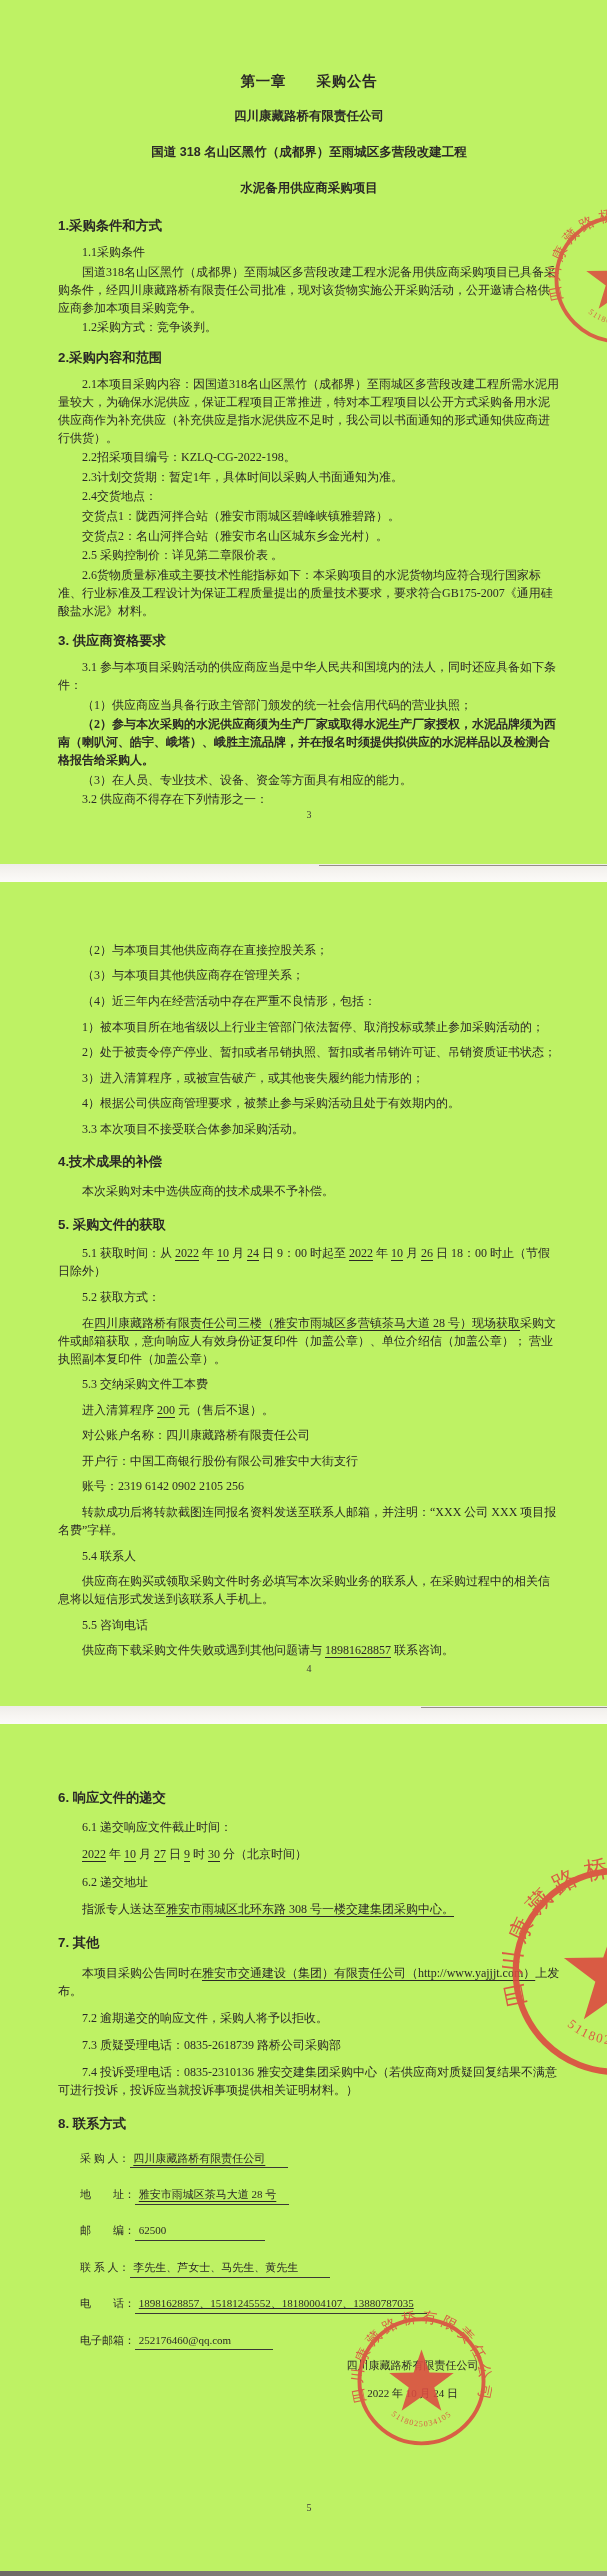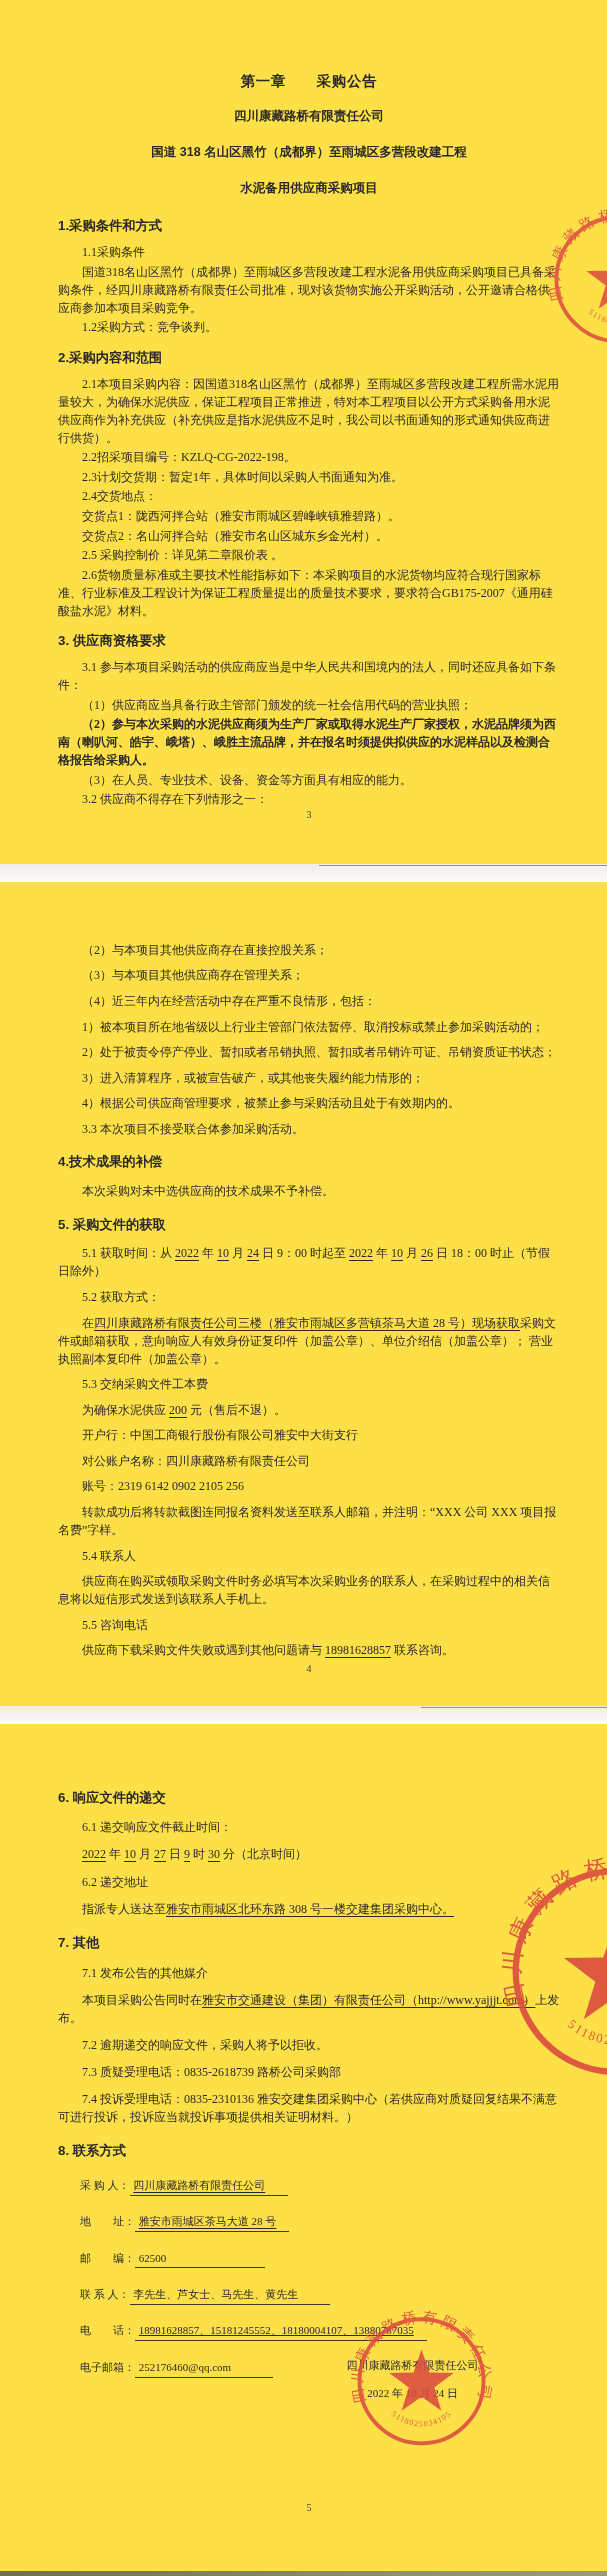--- a/index.html
+++ b/index.html
@@ -1,18 +1,18 @@
 <!DOCTYPE html>
 <html style="font-size:12px"><head>
 <meta charset="utf-8">
 <style>
   html,body{margin:0;padding:0;background:#e8e6e2;}
   #doc{width:607px;height:2576px;margin:0 auto;background:#fcfbf8;position:relative;overflow:hidden;
        font-family:"Liberation Serif","DejaVu Serif",serif;color:#2b2927;}
-  .page{position:relative;overflow:hidden;display:flex;flex-direction:column;background:#fde047;}
+  .page{position:relative;overflow:hidden;display:flex;flex-direction:column;background:#bef264;}
   #page1{height:864px;padding:71px 47px 0 58px;box-sizing:border-box;}
   #page2{height:824px;padding:55px 47px 0 58px;box-sizing:border-box;}
   #page3{height:847px;padding:53px 47px 8px 58px;box-sizing:border-box;}
   .gap{position:relative;height:18px;background:linear-gradient(180deg,#efede9 0%,#f7f5f2 55%,#fcfbf8 100%);}
   .gap .edge-line{position:absolute;top:0.8px;right:0;height:1.5px;background:#958f89;}
   #gap1 .edge-line{width:288px;}
   #gap2 .edge-line{width:186px;}
   #bottom-bar{height:4.6px;background:linear-gradient(90deg,#6e6a66,#8b8782 60%,#9b968f);}
 
   .doc-title{font-family:"Liberation Sans","DejaVu Sans",sans-serif;font-weight:bold;
@@ -107,23 +107,23 @@
     <p class="bd sp">3.3 本次项目不接受联合体参加采购活动。</p>
 
     <h2 class="sec">4.技术成果的补偿</h2>
     <p class="bd sp">本次采购对未中选供应商的技术成果不予补偿。</p>
 
     <h2 class="sec">5. 采购文件的获取</h2>
     <p class="bd sp"><span>5.1 获取时间：从 </span><span class="u">2022</span><span> 年 </span><span class="u">10</span><span> 月 </span><span class="u">24</span><span> 日 9：00 时起至 </span><span class="u">2022</span><span> 年 </span><span class="u">10</span><span> 月 </span><span class="u">26</span><span> 日 18：00 时止（节假日除外）</span></p>
     <p class="bd sp">5.2 获取方式：</p>
     <p class="bd sp"><span>在</span><span class="u">四川康藏路桥有限责任公司三楼（雅安市雨城区多营镇茶马大道 28 号）现场获取</span><span>采购文件或邮箱获取，意向响应人有效身份证复印件（加盖公章）、单位介绍信（加盖公章）； 营业执照副本复印件（加盖公章）。</span></p>
     <p class="bd sp">5.3 交纳采购文件工本费</p>
-    <p class="bd sp"><span>为确保水泥供应 </span><span class="u">200</span><span> 元（售后不退）。</span></p>
+    <p class="bd sp"><span>进入清算程序 </span><span class="u">200</span><span> 元（售后不退）。</span></p>
+    <p class="bd sp">对公账户名称：四川康藏路桥有限责任公司</p>
     <p class="bd sp">开户行：中国工商银行股份有限公司雅安中大街支行</p>
-    <p class="bd sp">对公账户名称：四川康藏路桥有限责任公司</p>
     <p class="bd sp">账号：2319 6142 0902 2105 256</p>
     <p class="bd sp">转款成功后将转款截图连同报名资料发送至联系人邮箱，并注明：“XXX 公司 XXX 项目报名费”字样。</p>
     <p class="bd sp">5.4 联系人</p>
     <p class="bd sp">供应商在购买或领取采购文件时务必填写本次采购业务的联系人，在采购过程中的相关信息将以短信形式发送到该联系人手机上。</p>
     <p class="bd sp">5.5 咨询电话</p>
     <p class="bd sp"><span>供应商下载采购文件失败或遇到其他问题请与 </span><span class="u">18981628857</span><span> 联系咨询。</span></p>
 
     <div class="pgnum">4</div>
   </div>
 
@@ -132,21 +132,20 @@
     </div>
 
   <div class="page" id="page3">
     <h2 class="sec">6. 响应文件的递交</h2>
     <p class="bd sp2">6.1 递交响应文件截止时间：</p>
     <p class="bd sp2"><span class="u">2022</span><span> 年 </span><span class="u">10</span><span> 月 </span><span class="u">27</span><span> 日 </span><span class="u">9</span><span> 时 </span><span class="u">30</span><span> 分（北京时间）</span></p>
     <p class="bd sp2">6.2 递交地址</p>
     <p class="bd sp2"><span>指派专人送达至</span><span class="u">雅安市雨城区北环东路 308 号一楼交建集团采购中心。</span></p>
 
     <h2 class="sec">7. 其他</h2>
-    <p class="bd sp2">7.1 发布公告的其他媒介</p>
     <p class="bd sp2"><span>本项目采购公告同时在</span><span class="u">雅安市交通建设（集团）有限责任公司（http://www.yajjjt.com）</span><span>上发布。</span></p>
     <p class="bd sp2">7.2 逾期递交的响应文件，采购人将予以拒收。</p>
     <p class="bd sp2">7.3 质疑受理电话：0835-2618739 路桥公司采购部</p>
     <p class="bd sp2">7.4 投诉受理电话：0835-2310136 雅安交建集团采购中心（若供应商对质疑回复结果不满意可进行投诉，投诉应当就投诉事项提供相关证明材料。）</p>
 
     <h2 class="sec">8. 联系方式</h2>
     <p class="contact-row"><span>采 购 人：</span><span class="c-val cv1 u">四川康藏路桥有限责任公司</span></p>
     <p class="contact-row"><span>地　　址：</span><span class="c-val cv2 u">雅安市雨城区茶马大道 28 号</span></p>
     <p class="contact-row"><span>邮　　编：</span><span class="c-val cv3">62500</span></p>
     <p class="contact-row"><span>联 系 人：</span><span class="c-val cv4">李先生、芦女士、马先生、黄先生</span></p>

